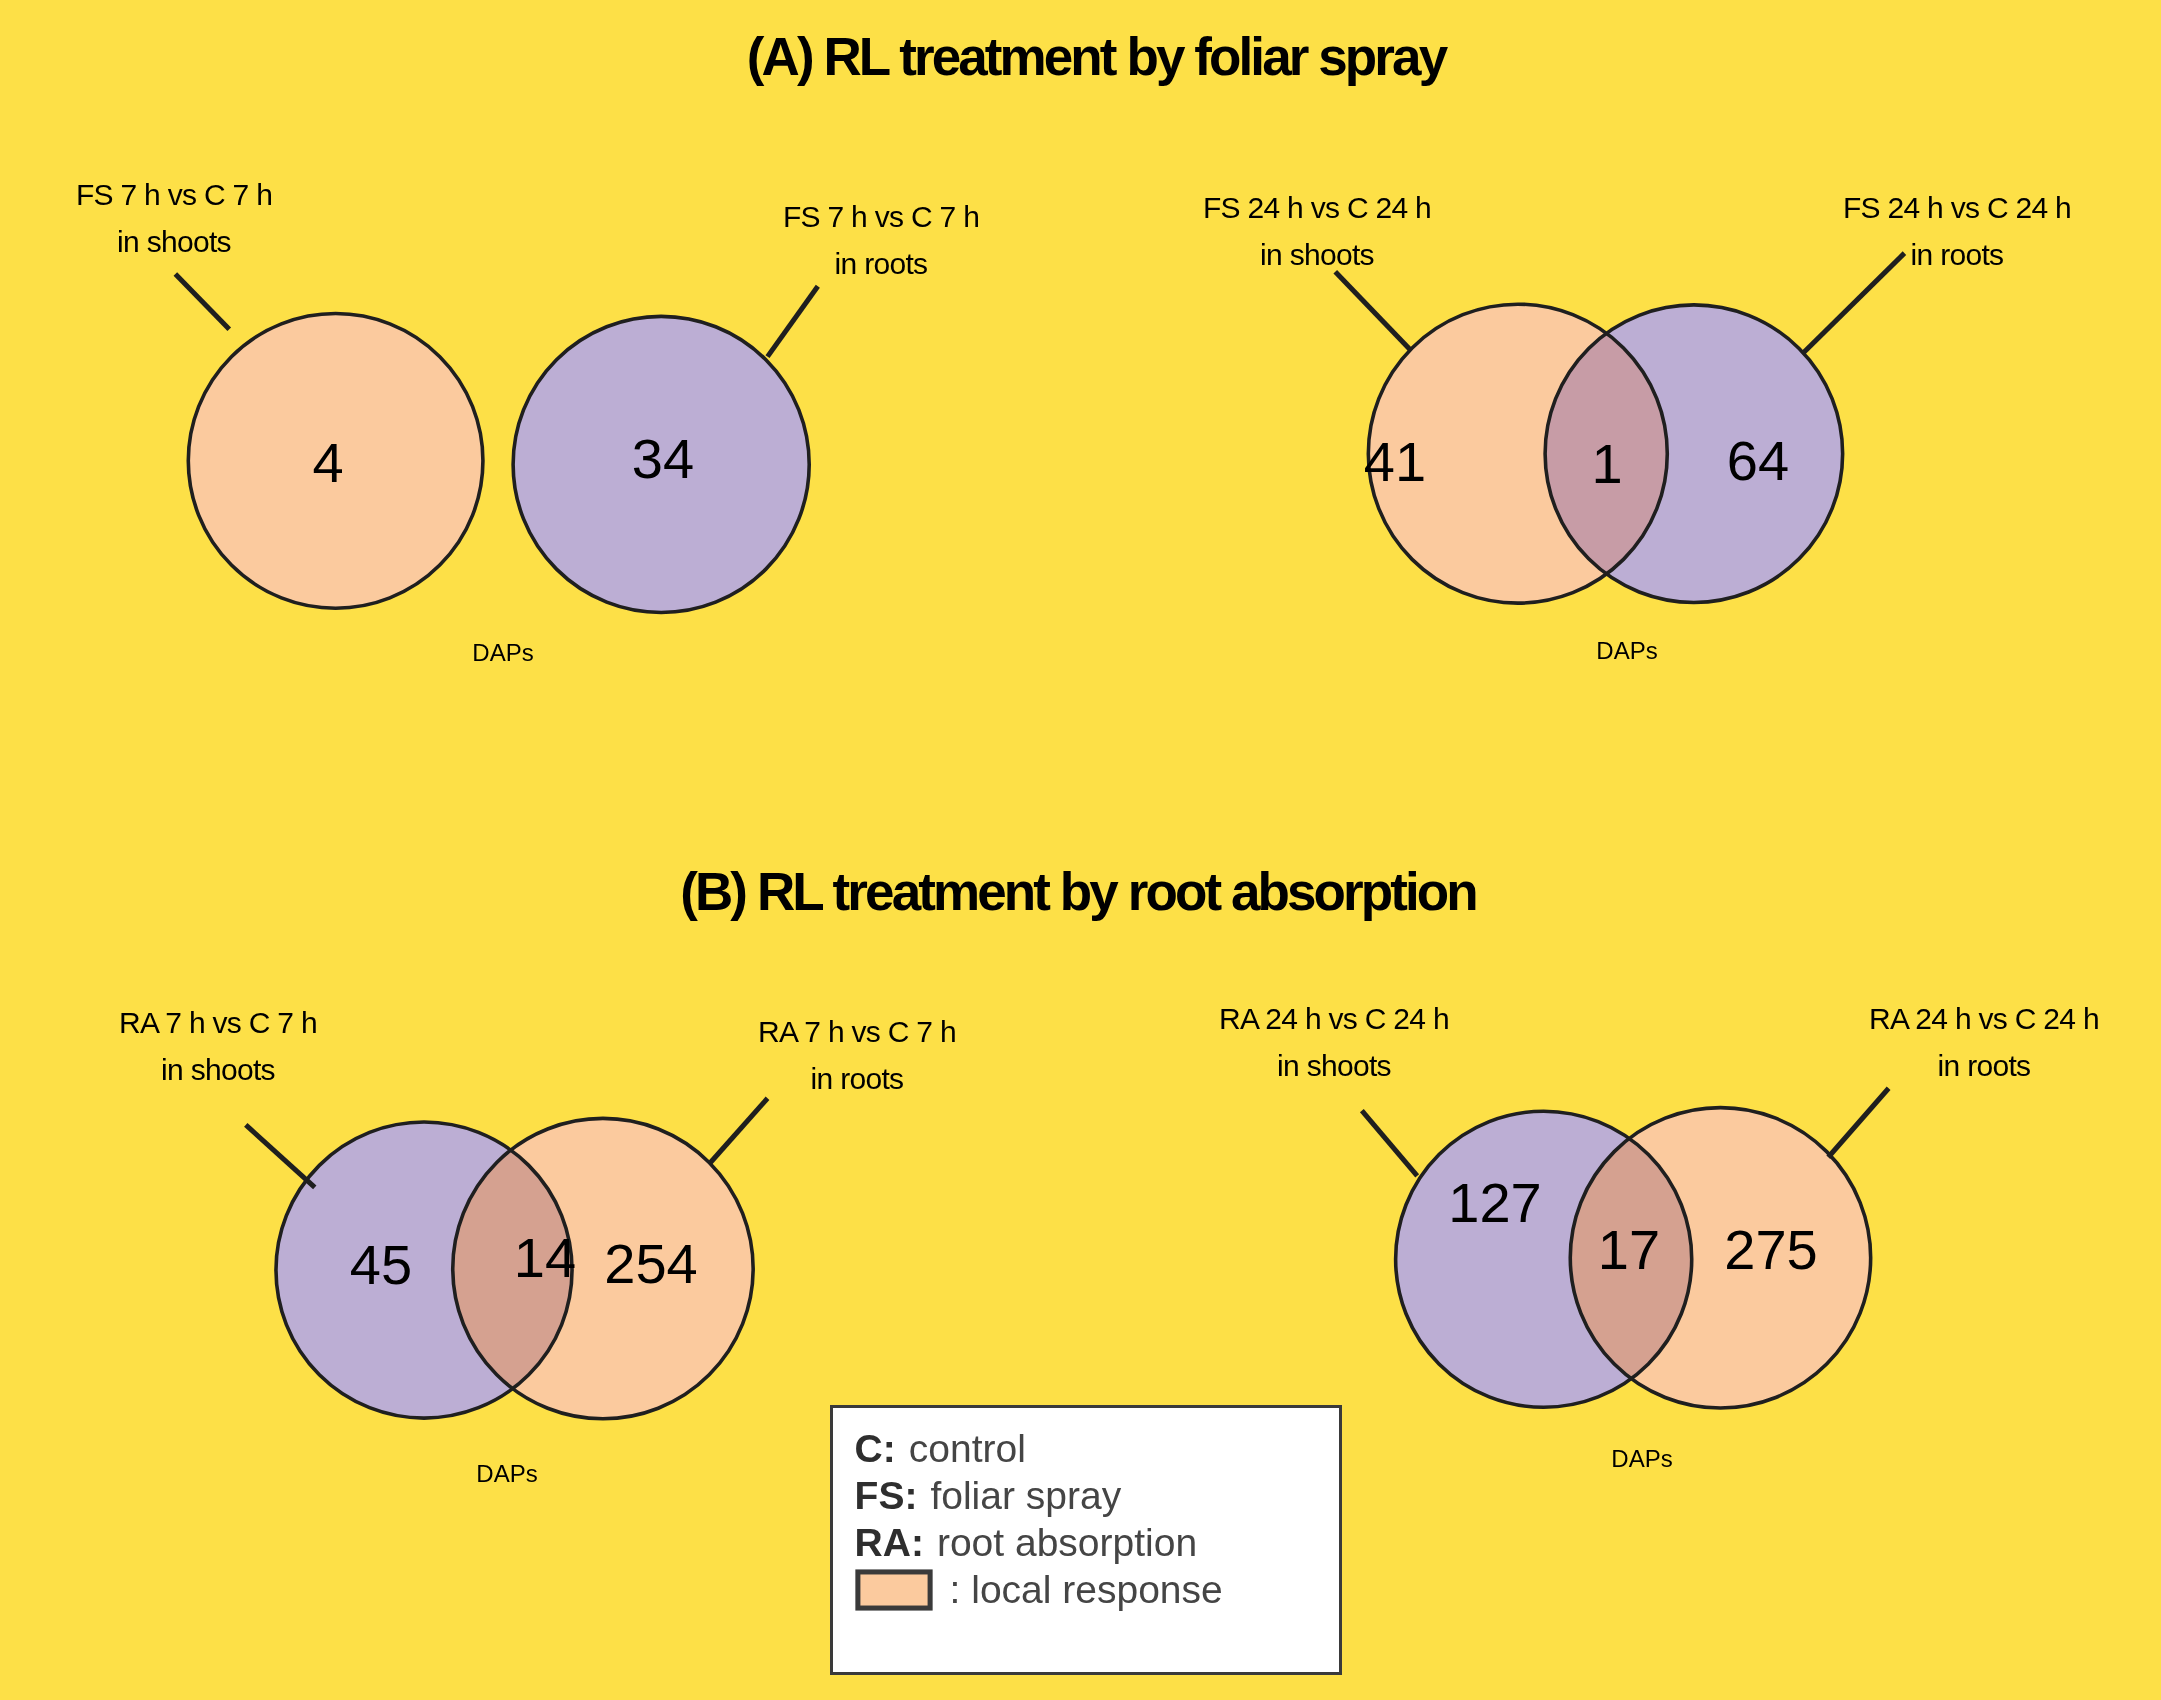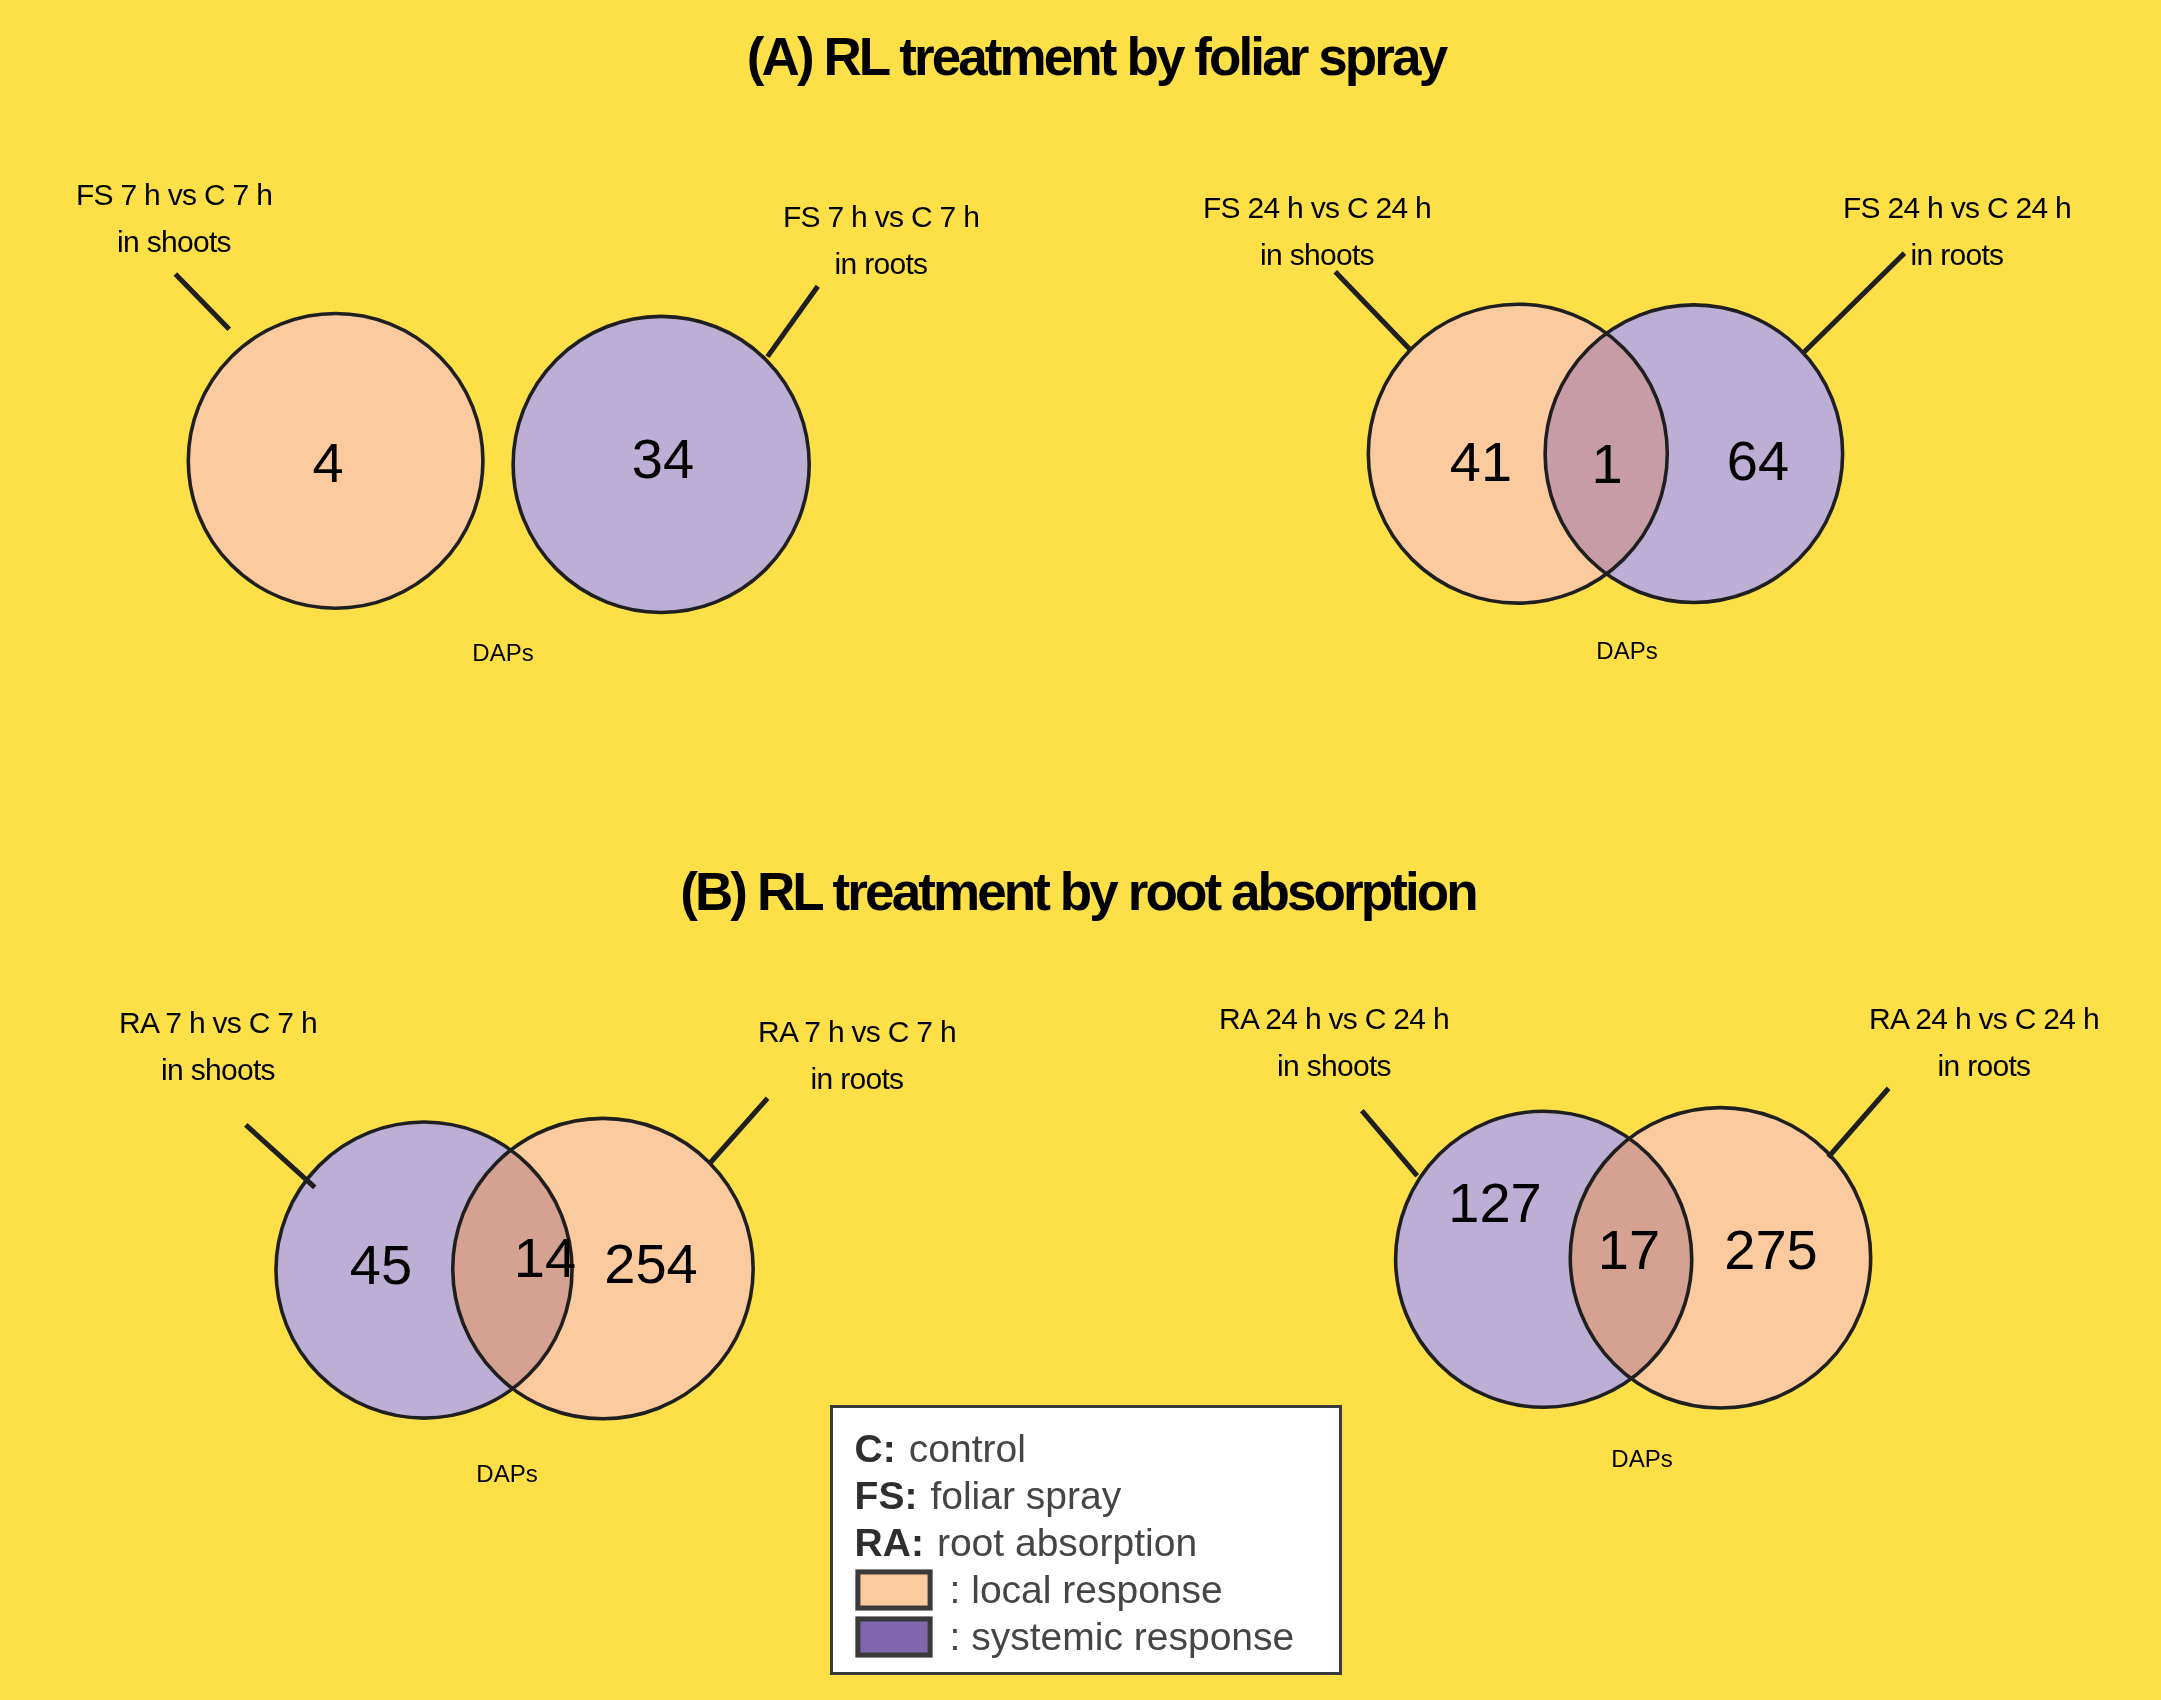--- a/index.html
+++ b/index.html
@@ -117,21 +117,21 @@
   <div class="daps" style="left:503px; top:653px;">DAPs</div>
 
   <div class="venn-label" style="left:1317px; top:184px;">
     <div>FS 24 h vs C 24 h</div>
     <div>in shoots</div>
   </div>
   <div class="venn-label" style="left:1957px; top:184px;">
     <div>FS 24 h vs C 24 h</div>
     <div>in roots</div>
   </div>
-  <div class="count" style="left:1481px; top:461px;">41</div>
+  <div class="count" style="left:1395px; top:461px;">41</div>
   <div class="count" style="left:1607px; top:463px;">1</div>
   <div class="count" style="left:1758px; top:460px;">64</div>
   <div class="daps" style="left:1627px; top:651px;">DAPs</div>
 
   <div class="venn-label" style="left:218px; top:999px;">
     <div>RA 7 h vs C 7 h</div>
     <div>in shoots</div>
   </div>
   <div class="venn-label" style="left:857px; top:1008px;">
     <div>RA 7 h vs C 7 h</div>
@@ -167,22 +167,16 @@
     <div class="lrow">
       <span class="lkey">RA:</span>
       <span class="lval">root absorption</span>
     </div>
     <div class="lrow">
       <svg class="swatch" width="78" height="42" viewBox="0 0 108 58">
         <rect x="4" y="4" width="100" height="50" stroke-width="7" fill="#FBCA9E" stroke="#3A3A3A"></rect>
       </svg>
       <span class="lval">: local response</span>
     </div>
-    <div class="lrow">
-      <svg class="swatch" width="78" height="42" viewBox="0 0 108 58">
-        <rect x="4" y="4" width="100" height="50" stroke-width="7" fill="#8066AC" stroke="#3A3A3A"></rect>
-      </svg>
-      <span class="lval">: systemic response</span>
-    </div>
   </div>
 
 </div>
 
 
 </body></html>

